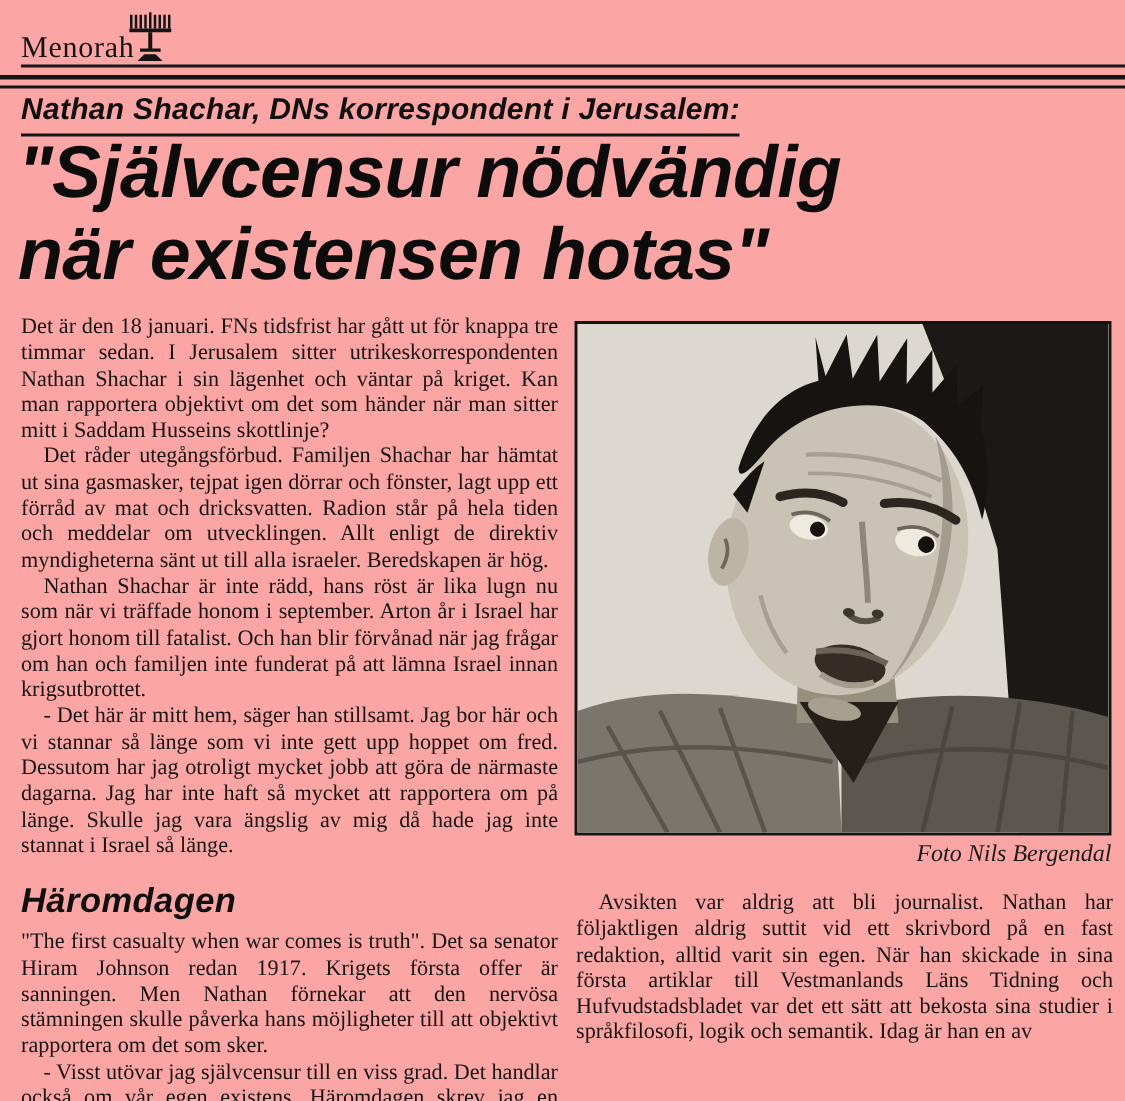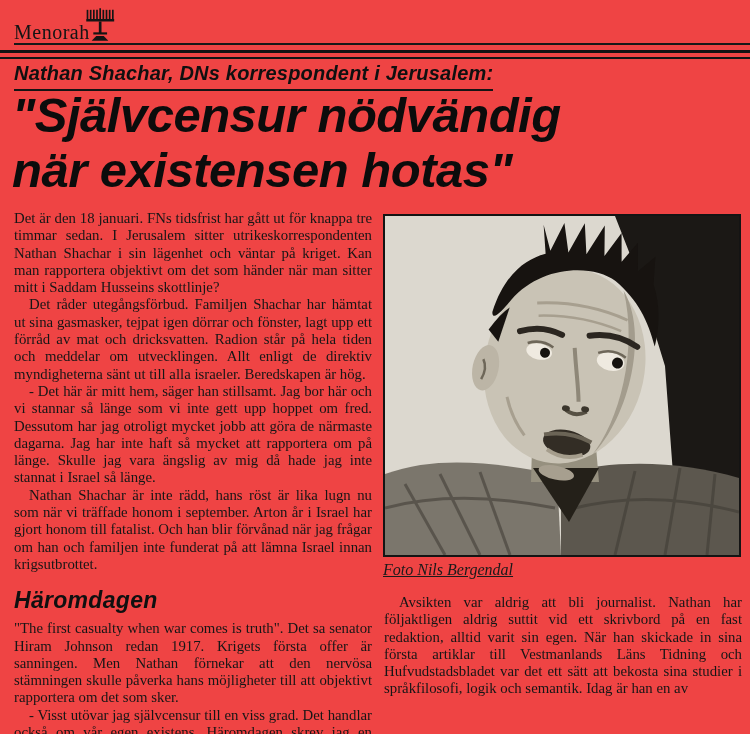--- a/index.html
+++ b/index.html
@@ -1,17 +1,17 @@
 <!DOCTYPE html>
 <html><head>
 <meta charset="utf-8">
 <style>
   html,body{margin:0;padding:0;}
   .page{
-    position:relative; width:750px; height:734px; background:#ef4444;
+    position:relative; width:750px; height:734px; background:#fca5a5;
     overflow:hidden; font-family:"Liberation Serif", serif; color:#161616;
   }
   
   .masthead-title{
     position:absolute; left:14px; top:21px;
     font:400 20px "Liberation Serif", serif; letter-spacing:.5px; color:#141414;
   }
   .menorah-icon{ position:absolute; left:85px; top:5px; }
   .rule-thin{ position:absolute; left:14px; right:0; top:43px; height:2px; background:#181818; }
   .rule-double{ position:absolute; left:0; right:0; top:50px; height:4px;
@@ -42,22 +42,22 @@
     font:italic 600 23px "Liberation Sans", sans-serif; letter-spacing:.3px;
     color:#101010;
   }
   
   .photo{
     position:absolute; left:383px; top:214px; width:358px; height:343px; margin:0;
     border:2px solid #141414; box-sizing:border-box; background:#d9d5cc; overflow:hidden;
   }
   .photo svg{ display:block; }
   .photo-credit{
-    position:absolute; left:383px; top:561px; width:358px; text-align:left;
-    font:italic 400 16px "Liberation Serif", serif; color:#1a1a1a;text-decoration:underline;
+    position:absolute; left:383px; top:561px; width:358px; text-align:right;
+    font:italic 400 16px "Liberation Serif", serif; color:#1a1a1a;
   }
 </style>
 </head>
 <body>
 
 <div class="page">
 
   <span class="masthead-title">Menorah</span>
   <svg class="menorah-icon" width="30" height="38" viewBox="0 0 36 44">
     <g stroke="#141414" stroke-width="2" fill="none">
@@ -82,22 +82,22 @@
   <div class="kicker">Nathan Shachar, DNs korrespondent i Jerusalem:</div>
   <h1 class="headline">
     <span>"Självcensur nödvändig</span>
     <span>när existensen hotas"</span>
   </h1>
 
   <div class="col col-left">
     <div>
         <p>Det är den 18 januari. FNs tidsfrist har gått ut för knappa tre timmar sedan. I Jerusalem sitter utrikeskorrespondenten Nathan Shachar i sin lägenhet och väntar på kriget. Kan man rapportera objektivt om det som händer när man sitter mitt i Saddam Husseins skottlinje?</p>
         <p class="indent">Det råder utegångsförbud. Familjen Shachar har hämtat ut sina gasmasker, tejpat igen dörrar och fönster, lagt upp ett förråd av mat och dricksvatten. Radion står på hela tiden och meddelar om utvecklingen. Allt enligt de direktiv myndigheterna sänt ut till alla israeler. Beredskapen är hög.</p>
+        <p class="indent">Nathan Shachar är inte rädd, hans röst är lika lugn nu som när vi träffade honom i september. Arton år i Israel har gjort honom till fatalist. Och han blir förvånad när jag frågar om han och familjen inte funderat på att lämna Israel innan krigsutbrottet.</p>
         <p class="indent">- Det här är mitt hem, säger han stillsamt. Jag bor här och vi stannar så länge som vi inte gett upp hoppet om fred. Dessutom har jag otroligt mycket jobb att göra de närmaste dagarna. Jag har inte haft så mycket att rapportera om på länge. Skulle jag vara ängslig av mig då hade jag inte stannat i Israel så länge.</p>
-        <p class="indent">Nathan Shachar är inte rädd, hans röst är lika lugn nu som när vi träffade honom i september. Arton år i Israel har gjort honom till fatalist. Och han blir förvånad när jag frågar om han och familjen inte funderat på att lämna Israel innan krigsutbrottet.</p>
       </div>
     <h2 class="subhead">Häromdagen</h2>
     <div>
         <p>"The first casualty when war comes is truth". Det sa senator Hiram Johnson redan 1917. Krigets första offer är sanningen. Men Nathan förnekar att den nervösa stämningen skulle påverka hans möjligheter till att objektivt rapportera om det som sker.</p>
         <p class="indent">- Visst utövar jag självcensur till en viss grad. Det handlar också om vår egen existens. Häromdagen skrev jag en artikel om krigsförberedelserna, om flyget. Artikeln innehöll vissa speciella uppgifter som jag var tveksam om. Jag valde att kolla med militärens censuravdelning på presscentret Beit Agron först, och de uppgifterna stoppades. Det har jag full förståelse för i dagens läge. Men bortsett från uppgifter som rör krigsförberedelserna är censuren inte särskilt hård.</p>
       </div>
   </div>
 
   <figure class="photo">
     <svg width="354" height="339" viewBox="0 0 354 339">

